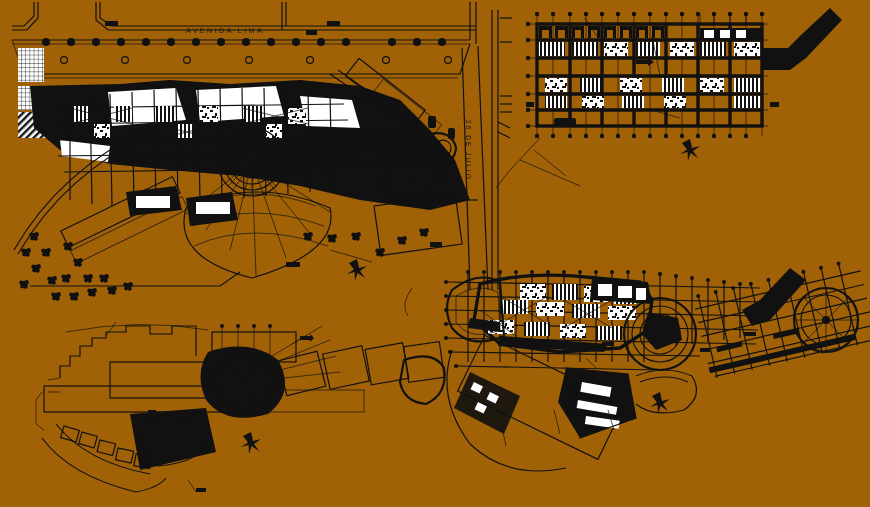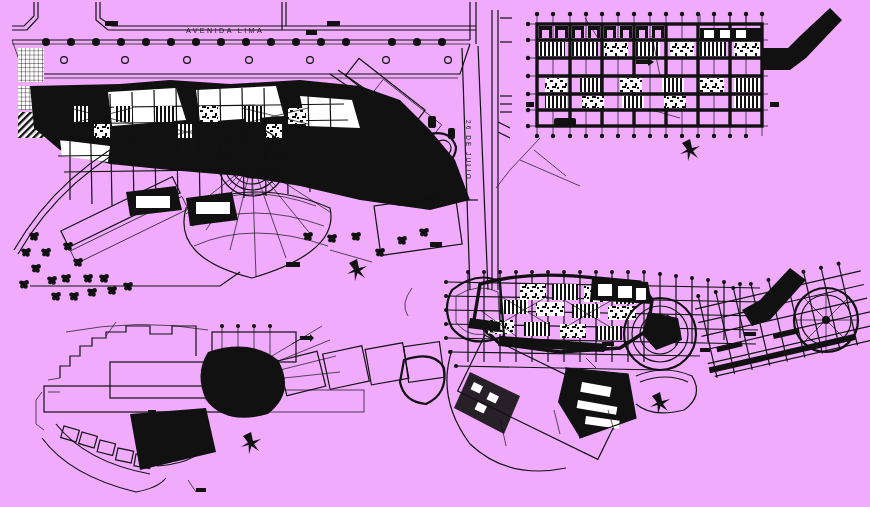--- a/index.html
+++ b/index.html
@@ -1,18 +1,18 @@
 <!DOCTYPE html>
 <html><head>
 <meta charset="utf-8">
 <title>CAD Drawing Sheet</title>
 <style>
   html,body{margin:0;padding:0;background:#ffffff;}
   body{width:870px;height:507px;overflow:hidden;font-family:"Liberation Sans",sans-serif;}
-  #sheet{position:relative;width:870px;height:507px;background:#f0abfc;}
+  #sheet{position:relative;width:870px;height:507px;background:#a16207;}
   svg.cad{position:absolute;left:0;top:0;width:870px;height:507px;}
   .st{stroke:#111111;fill:none;}
   .fl{fill:#111111;stroke:none;}
   .thin{stroke-width:.7}
   .med{stroke-width:1.2}
   .thick{stroke-width:2.2}
   .vthick{stroke-width:3.4}
   text.lbl{font-family:"Liberation Sans",sans-serif;fill:#1a1a1a;}
   .street-label{font-size:7.2px;letter-spacing:2.4px;}
   .street-label-v{font-size:6.4px;letter-spacing:2.1px;}

